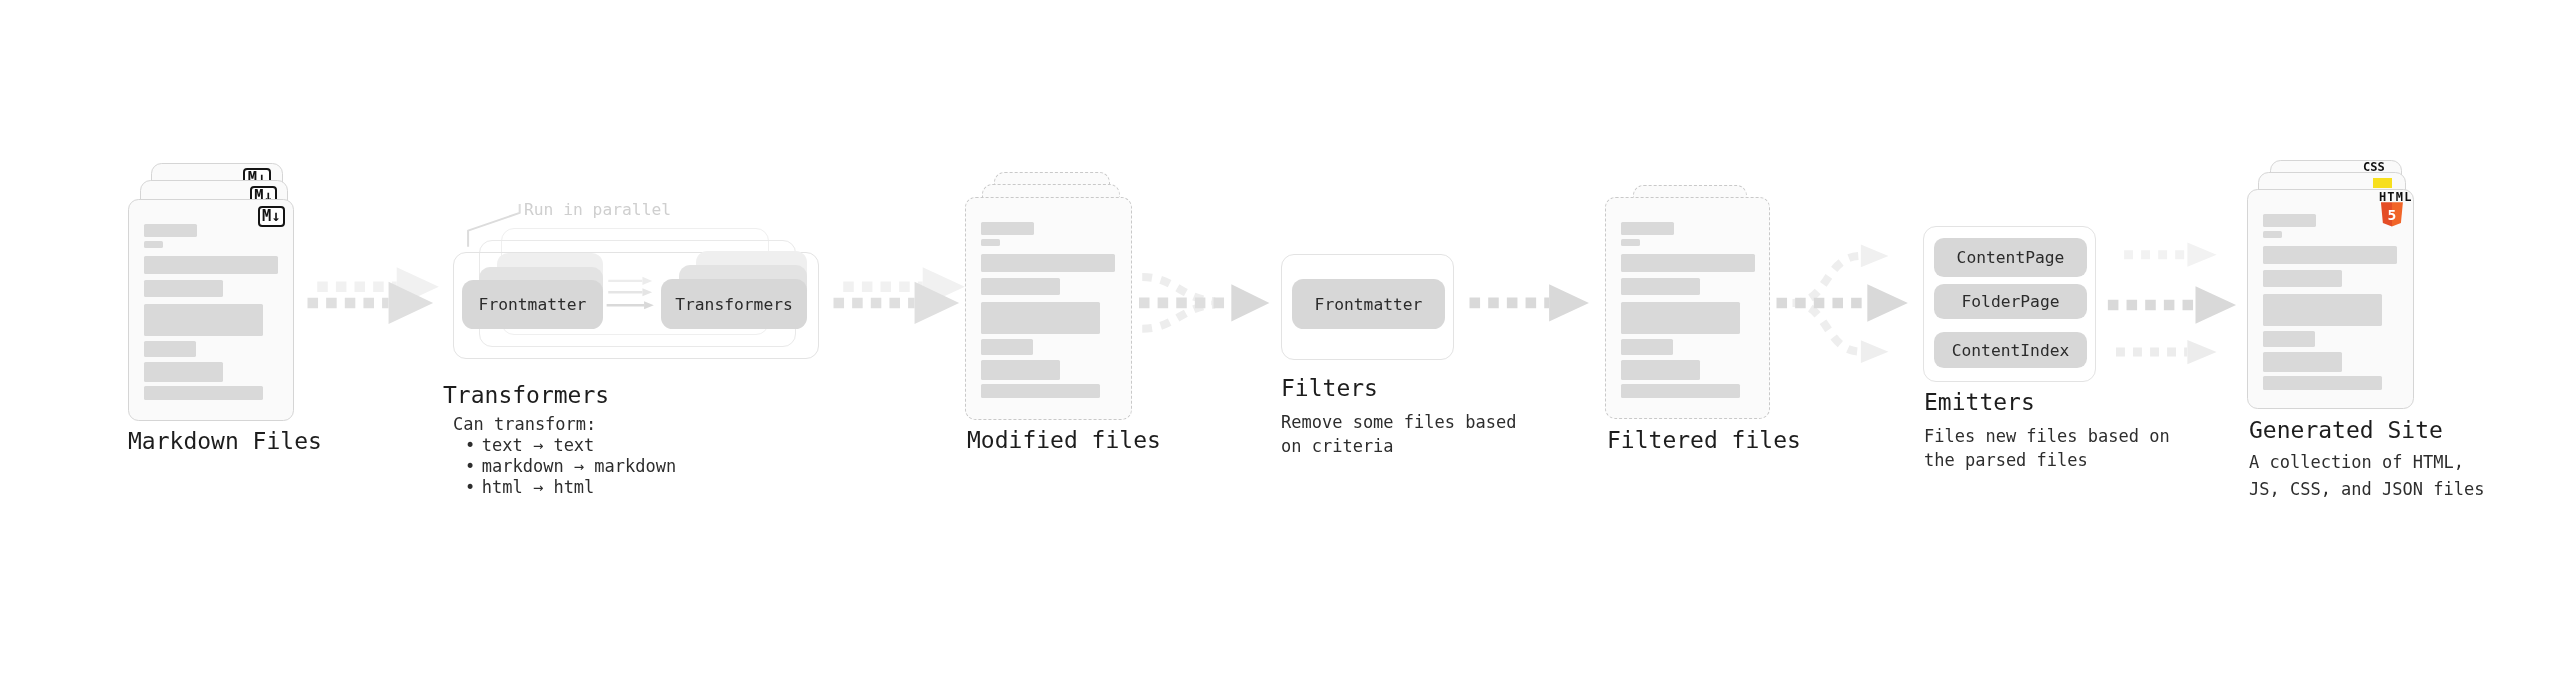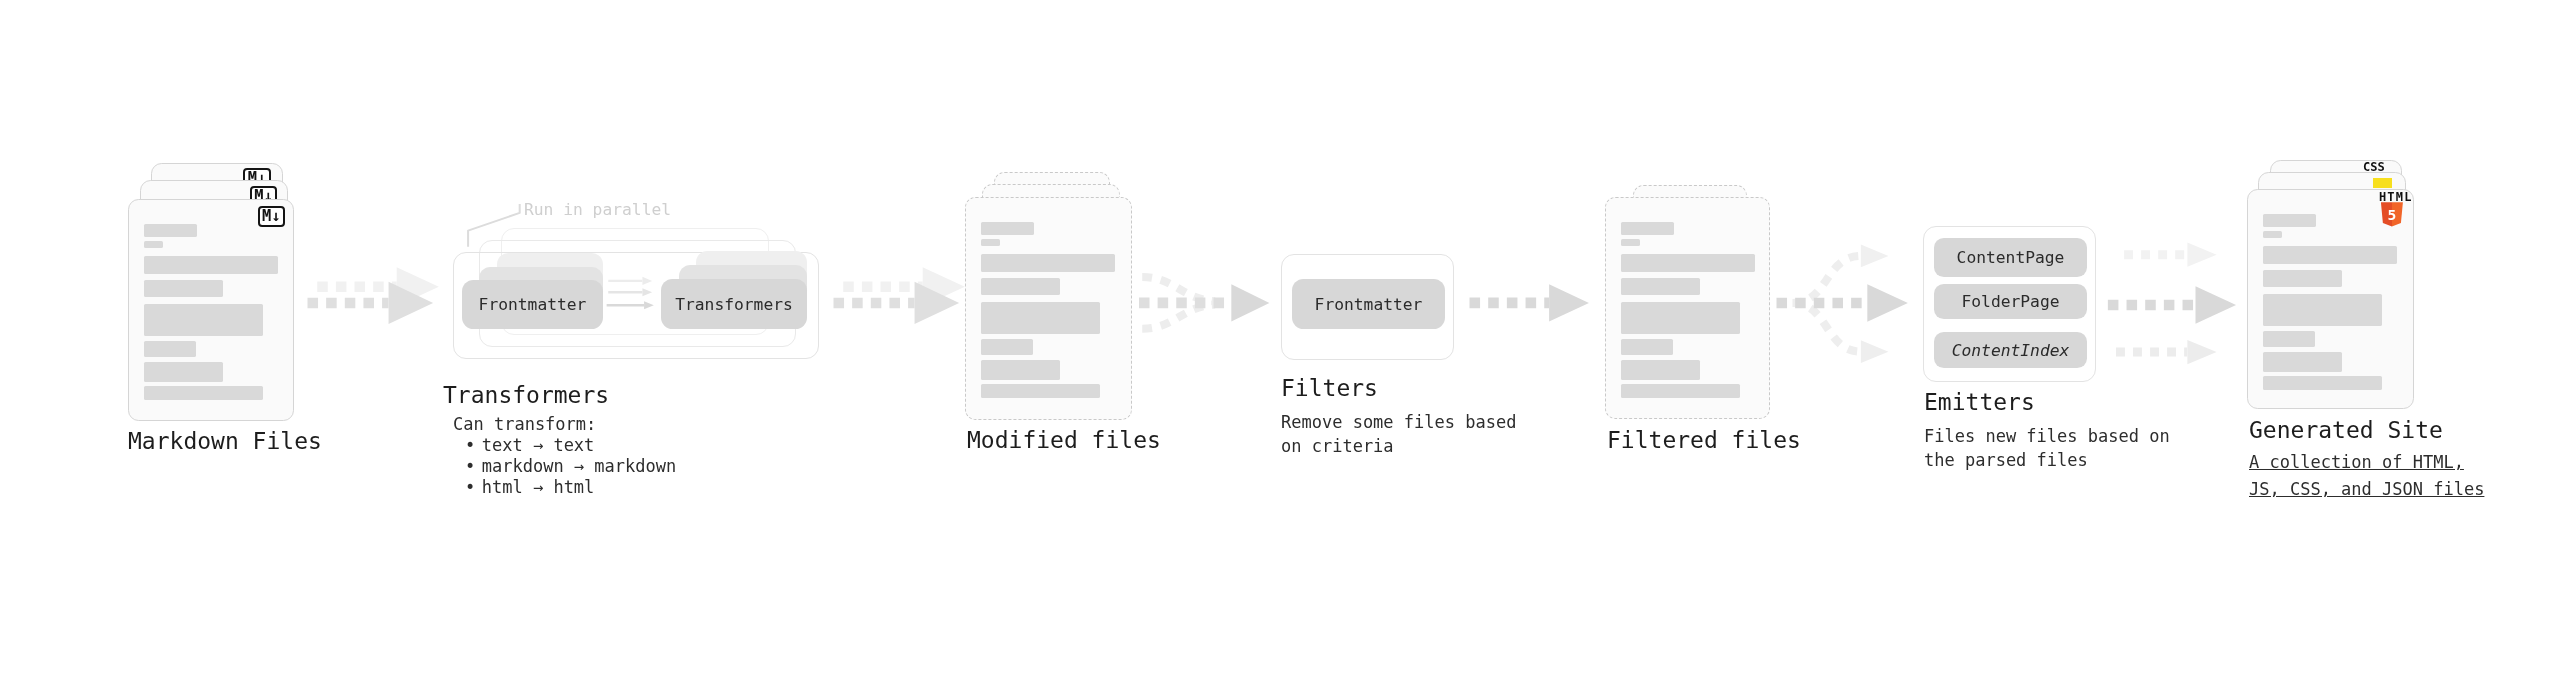--- a/index.html
+++ b/index.html
@@ -196,21 +196,21 @@
     <polygon points="112,13 112,41 146,27" fill="#f0f0f0"></polygon>
     <path d="M 28,85 C 72,85 68,145 112,145" fill="none" stroke="#eeeeee" stroke-width="10" stroke-dasharray="12 11"></path>
     <polygon points="112,131 112,159 146,145" fill="#eeeeee"></polygon>
     <line x1="8" y1="85" x2="120" y2="85" stroke="#d9d9d9" stroke-width="13" stroke-dasharray="13 10"></line>
     <polygon points="120,62 120,108 170,85" fill="#d9d9d9"></polygon>
   </svg>
 
   <div class="outline-box" style="left:1923px;top:226px;width:173px;height:156px;"></div>
   <div class="pill" style="left:1934px;top:238px;width:153px;height:39px;border-radius:9.8px;">ContentPage</div>
   <div class="pill" style="left:1934px;top:284px;width:153px;height:35px;border-radius:9.8px;">FolderPage</div>
-  <div class="pill" style="left:1934px;top:332px;width:153px;height:36px;border-radius:9.8px;font-style:italic;">ContentIndex</div>
+  <div class="pill" style="left:1934px;top:332px;width:153px;height:36px;border-radius:9.8px;">ContentIndex</div>
   <div class="heading" style="left:1924px;top:389px;">Emitters</div>
   <div class="caption" style="left:1924px;top:424px;">
     <span class="cap-line">Files new files based on</span>
     <span class="cap-line">the parsed files</span>
   </div>
 
   <svg style="left:2103px;top:240px;" width="142" height="130" viewBox="0 0 175 160">
     <line x1="26" y1="18" x2="104" y2="18" stroke="#f2f2f2" stroke-width="11" stroke-dasharray="11 10"></line>
     <polygon points="104,3 104,33 140,18" fill="#f2f2f2"></polygon>
     <line x1="6" y1="80" x2="114" y2="80" stroke="#d9d9d9" stroke-width="13" stroke-dasharray="13 10"></line>
@@ -242,19 +242,19 @@
           <div class="bar" style="left: 14.6px; top: 56px; width: 134px; height: 18px;"></div>
           <div class="bar" style="left: 14.6px; top: 80px; width: 79px; height: 17px;"></div>
           <div class="bar" style="left: 14.6px; top: 104px; width: 119px; height: 32px;"></div>
           <div class="bar" style="left: 14.6px; top: 141px; width: 52px; height: 16.3px;"></div>
           <div class="bar" style="left: 14.6px; top: 162px; width: 79px; height: 19.5px;"></div>
           <div class="bar" style="left: 14.6px; top: 186px; width: 119px; height: 14px;"></div>
         </div>
     </div>
   </div>
   <div class="heading" style="left:2249px;top:417px;">Generated Site</div>
-  <div class="caption" style="left:2249px;top:449px;line-height:27px;text-decoration:underline;">
+  <div class="caption" style="left:2249px;top:449px;line-height:27px;">
     <span class="cap-line">A collection of HTML,</span>
     <span class="cap-line">JS, CSS, and JSON files</span>
   </div>
 
 </div>
 
 
 </body></html>

